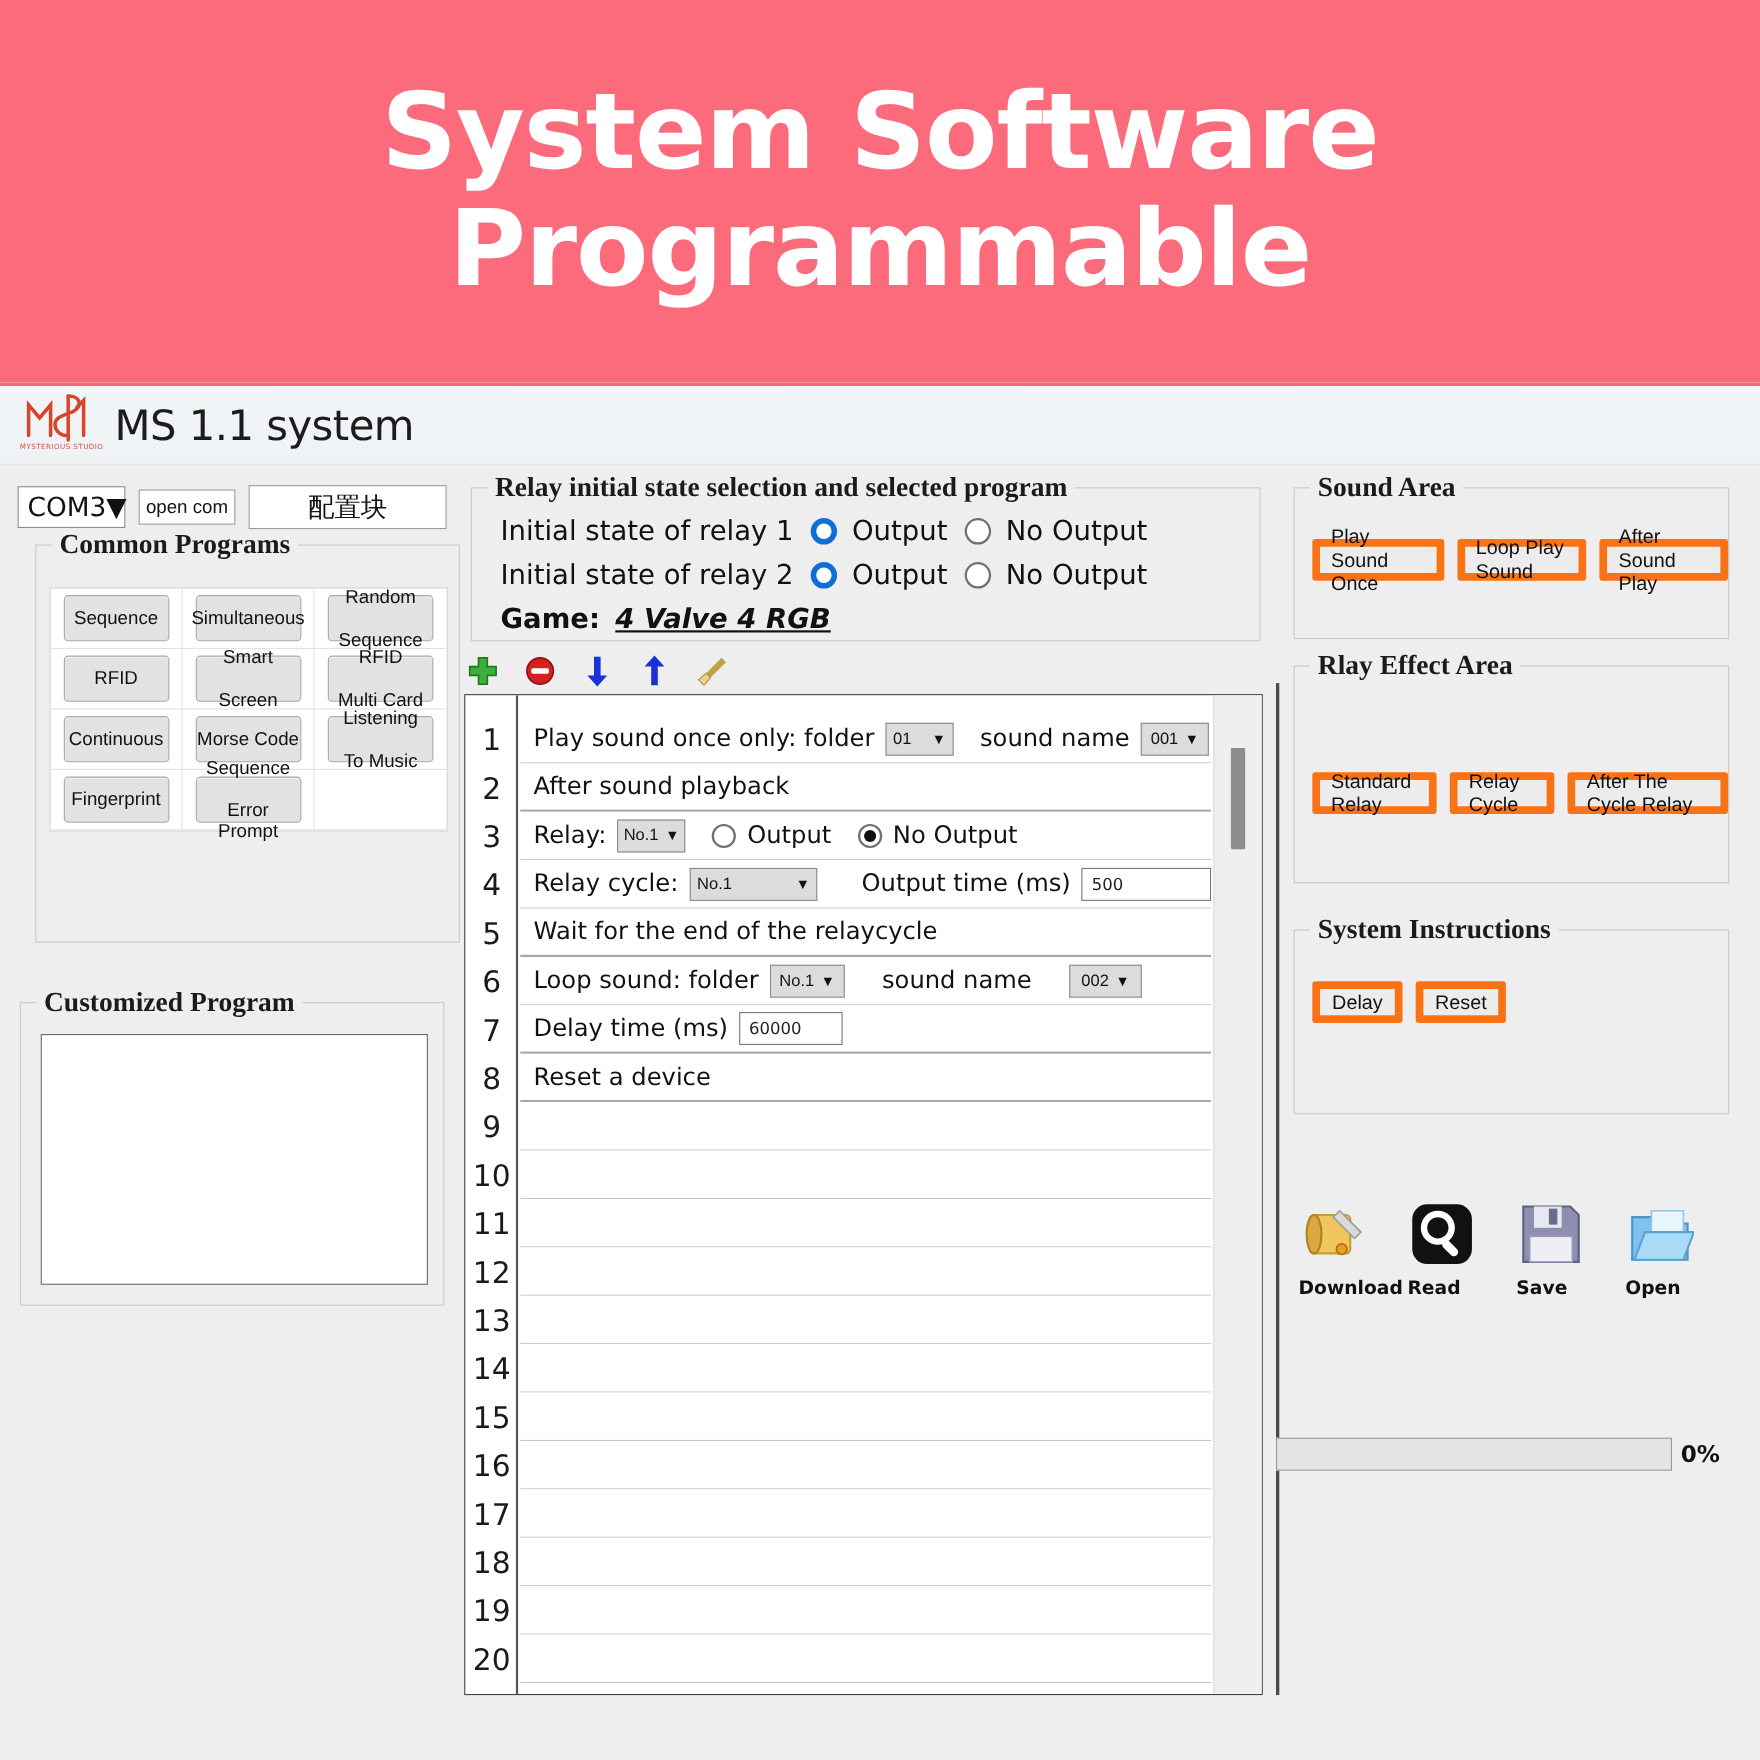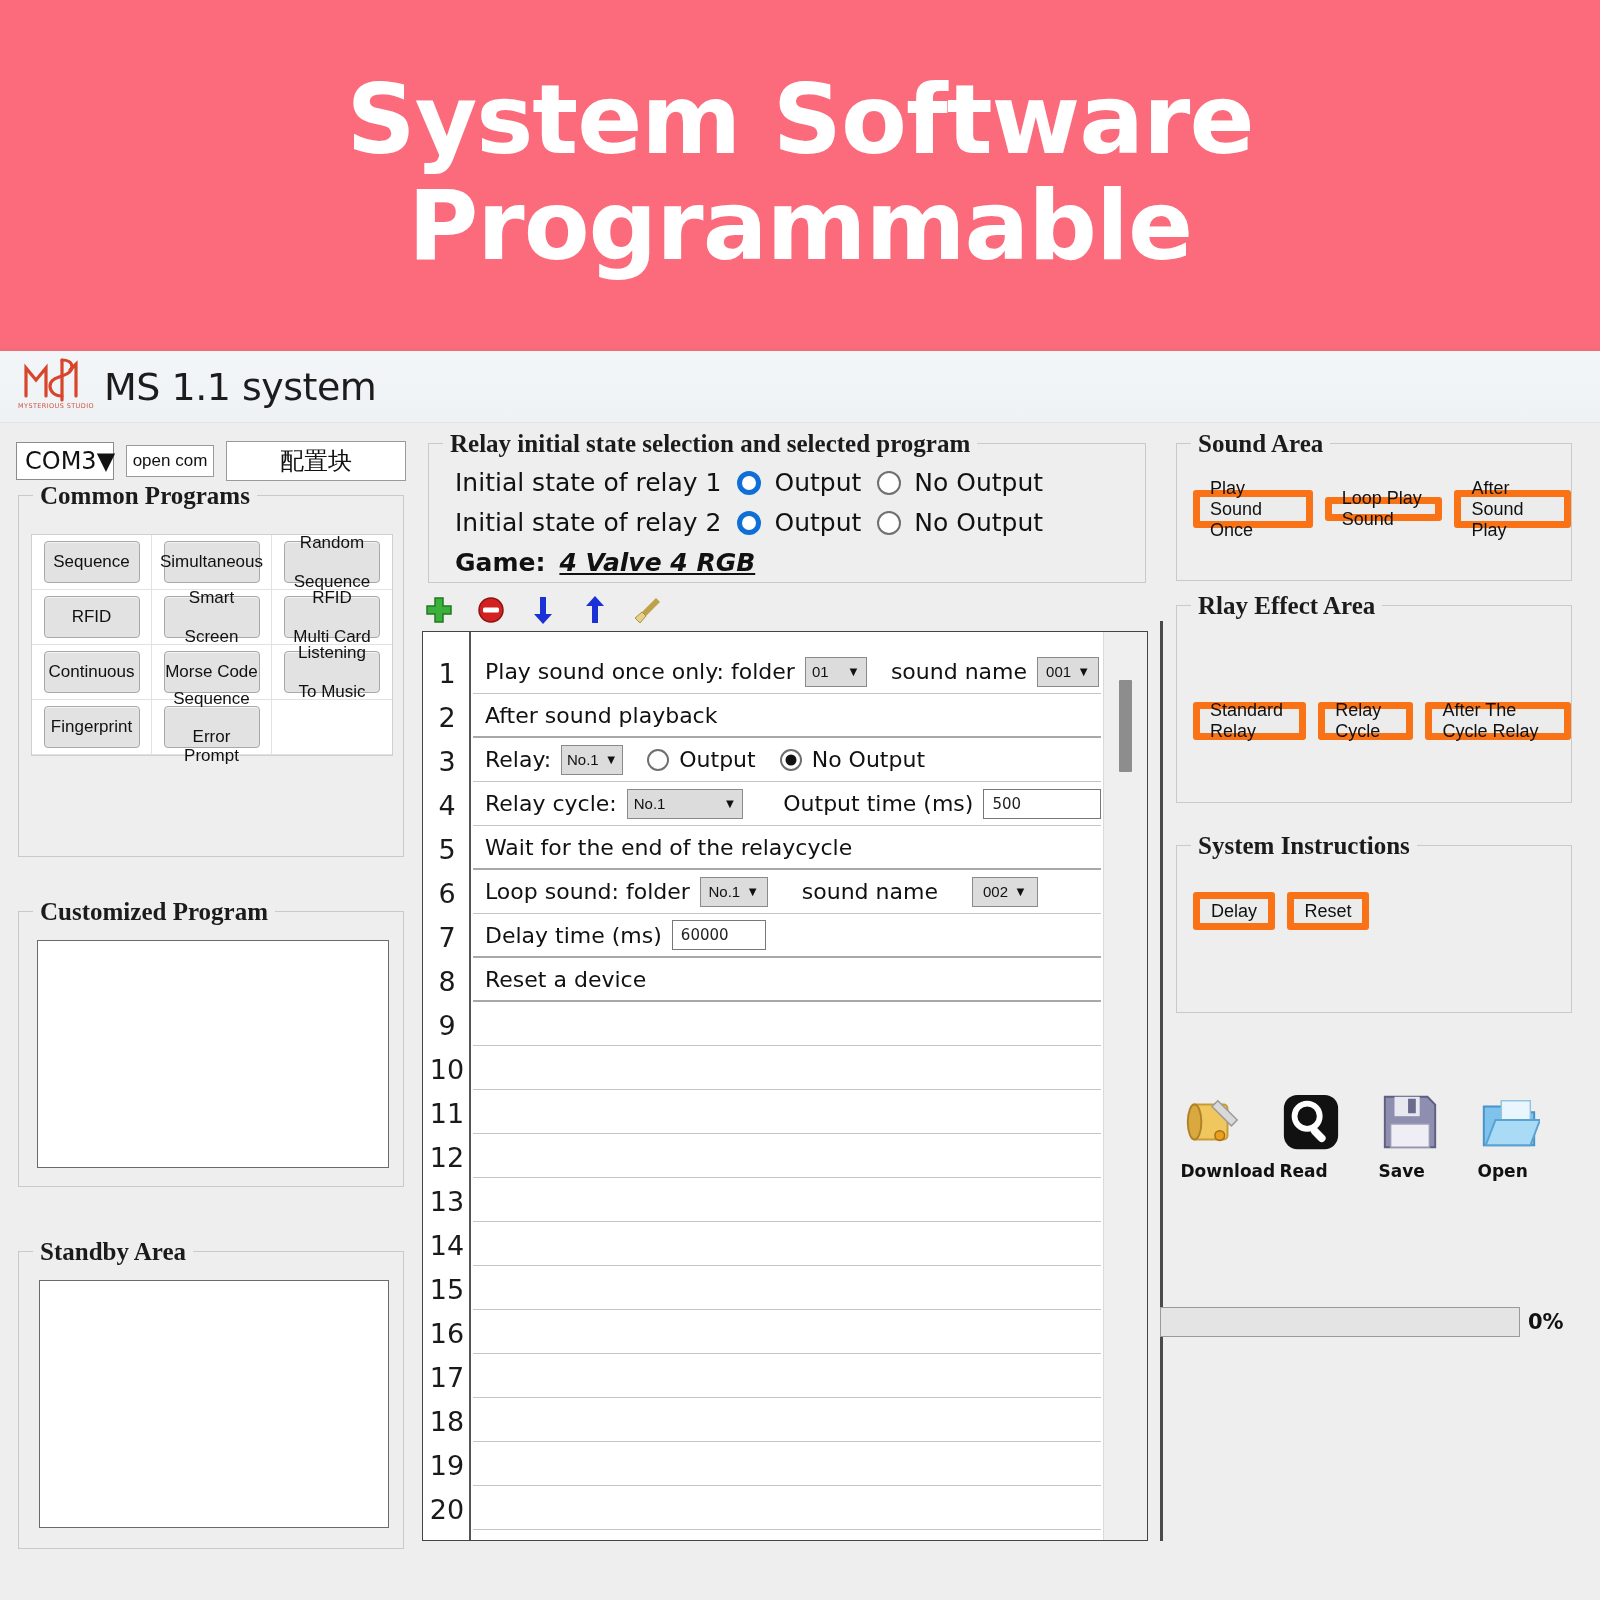--- a/index.html
+++ b/index.html
@@ -126,21 +126,21 @@
     display:flex; align-items:center; justify-content:space-between;
     padding:0 8px; font-size:24px; color:#111; cursor:pointer;
     font-family:"DejaVu Sans", sans-serif;
   }
   .opencom{ width:88px; height:32px; background:#fff; border:1px solid #9a9a9a;
     display:flex;align-items:center;justify-content:center;font-size:17px;color:#111;cursor:pointer;}
   .cfgblock{ width:180px; height:40px; background:#fff; border:1px solid #9a9a9a;
     display:flex;align-items:center;justify-content:center;font-size:24px;color:#111;cursor:pointer;
     font-family:"DejaVu Sans", sans-serif;}
 
-  #commonProgramsBox{ left:18px; top:144px; width:386px; height:362px; }
+  #commonProgramsBox{ left:32px; top:144px; width:386px; height:362px; }
   .cp-grid{
     position:absolute; left:12px; top:38px;
     width:362px; height:222px;
     border:1px solid #cfcfcf; background:#fff;
     display:grid; grid-template-columns:1fr 1fr 1fr; grid-template-rows:1fr 1fr 1fr 1fr;
   }
   .cp-cell{ display:flex; align-items:center; justify-content:center; border-right:1px solid #e2e2e2;
             border-bottom:1px solid #e2e2e2; }
   .cp-cell:nth-child(3n){ border-right:none; }
   .cp-btn{ width:96px; height:42px; }
@@ -334,24 +334,20 @@
         </div>
         <div class="cp-cell"></div>
       </div>
   </div>
 
   <div class="gbox" id="customizedBox">
     <div class="legend">Customized Program</div>
     <div class="whitebox" id="customizedArea"></div>
   </div>
 
-  <div class="gbox" id="standbyBox">
-    <div class="legend">Standby Area</div>
-    <div class="whitebox" id="standbyArea"></div>
-  </div>
 
   <div class="gbox" id="relayStateBox">
     <div class="legend">Relay initial state selection and selected program</div>
 
     <div class="rs-row" style="left:26px; top:24px;">
       <span class="rs-lab">Initial state of relay 1</span>
       <span class="rs-opt">
         <span class="radio blue"></span>
         <span>Output</span>
       </span>
@@ -503,21 +499,21 @@
       </div>
     </div>
   </div>
 
   <div class="vdivider"></div>
 
   <div class="gbox" id="soundAreaBox">
     <div class="legend">Sound Area</div>
     <div class="area-btnrow" id="soundBtns" style="left:16px; top:46px;">
         <div class="flatbtn" style="height: 38px;">Play Sound Once</div>
-        <div class="flatbtn" style="height: 24px;">Loop Play Sound</div>
+        <div class="flatbtn" style="height: 38px;">Loop Play Sound</div>
         <div class="flatbtn" style="height: 38px;">After Sound Play</div>
       </div>
   </div>
 
   <div class="gbox" id="relayEffectBox">
     <div class="legend">Rlay Effect Area</div>
     <div class="area-btnrow" id="relayBtns" style="left:16px; top:96px;">
         <div class="flatbtn" style="height: 38px;">Standard Relay</div>
         <div class="flatbtn" style="height: 38px;">Relay Cycle</div>
         <div class="flatbtn" style="height: 38px;">After The Cycle Relay</div>

